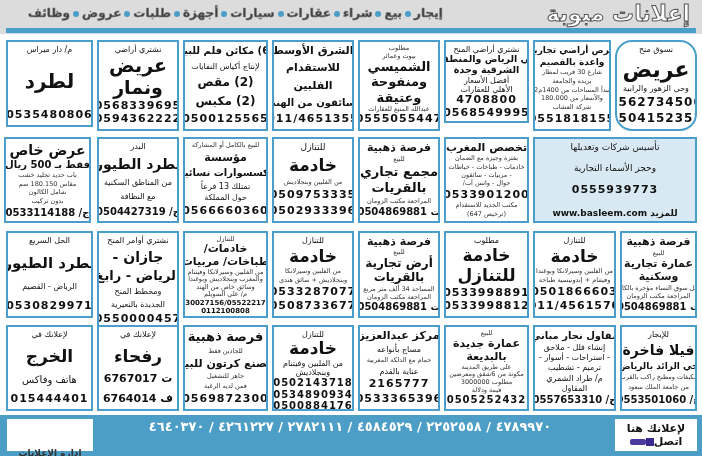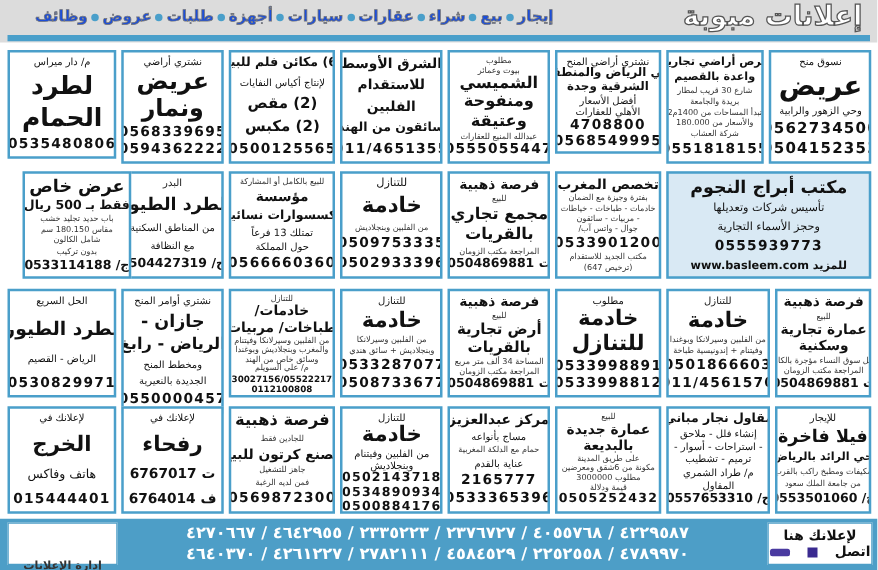--- a/index.html
+++ b/index.html
@@ -3,21 +3,21 @@
 <meta charset="utf-8">
 <style>
   * { box-sizing: border-box; margin: 0; padding: 0; }
   html, body { width: 702px; height: 456px; overflow: hidden; background: #ffffff; }
   body { font-family: "DejaVu Sans", "Liberation Sans", sans-serif; color: #111; position: relative; }
 
   .header { position: absolute; left: 0; top: 0; width: 702px; height: 34px; background: #dcdcdc; }
   .header-bar { position: absolute; left: 6px; top: 28px; width: 690px; height: 5px; background: #4a9fca; }
   .header-title { position: absolute; right: 12px; top: 1px; font-size: 22px; font-weight: bold; color: #ffffff;
     -webkit-text-stroke: 1px #555; letter-spacing: 0px; direction: rtl; }
-  .header-cats { position: absolute; left: 28px; top: 6px; font-size: 12px; font-weight: bold; color: #1d4ed8;
+  .header-cats { position: absolute; left: 28px; top: 6px; font-size: 12px; font-weight: bold; color: #404040;
     -webkit-text-stroke: 0.6px #777; direction: rtl; white-space: nowrap; }
   .header-cats .dot { display: inline-block; width: 6px; height: 6px; border-radius: 50%; background: #4a9fca; margin: 0 3px; vertical-align: middle; }
 
   .ad { position: absolute; border: 2px solid #4a9fca; background: #fff; direction: rtl; text-align: center;
     display: flex; flex-direction: column; justify-content: space-between; align-items: center; padding: 3px 2px; overflow: hidden; }
   .ad.blue { background: #d9e9f4; }
   .ad .l { line-height: 1.15; white-space: nowrap; }
   .s { font-size: 8px; }
   .xs { font-size: 6.5px; color: #333; }
   .m { font-size: 11px; font-weight: bold; }
@@ -30,36 +30,36 @@
   .footer-left { position: absolute; left: 6px; top: 418px; width: 88px; height: 34px; background: #fff; border: 1px solid #4d9ec7;
     display: flex; flex-direction: column; justify-content: center; align-items: center; direction: rtl; }
   .footer-left .t { font-size: 9px; font-weight: bold; color: #333; margin-top: 48px; }
   .footer-left .p { font-size: 11px; font-weight: bold; color: #4d9ec7; letter-spacing: 1px; }
   .footer-nums { position: absolute; left: 100px; top: 418px; width: 500px; height: 34px; color: #fff; font-weight: bold; font-size: 13px;
     letter-spacing: 1px; text-align: center; direction: rtl; }
   .footer-nums div { line-height: 17px; white-space: nowrap; }
   .footer-right { position: absolute; left: 614px; top: 418px; width: 84px; height: 34px; background: #fff; border: 1px solid #4d9ec7;
     display: flex; flex-direction: column; justify-content: center; align-items: center; direction: rtl; }
   .footer-right .t { font-size: 11px; font-weight: bold; color: #111; line-height: 13px; }
-  .footer-right .row { display: flex; align-items: center; gap: 14px; }
+  .footer-right .row { display: flex; align-items: center; gap: 0; }
   .hand { width: 16px; height: 6px; background: #4a3aa0; border-radius: 2px; }
   .sq { width: 8px; height: 8px; background: #3a2a90; }
 </style>
 </head>
 <body>
 
 <div class="header">
   <div class="header-title">إعلانات مبوبة</div>
   <div class="header-cats">
     <span>إيجار</span><span class="dot"></span><span>بيع</span><span class="dot"></span><span>شراء</span><span class="dot"></span><span>عقارات</span><span class="dot"></span><span>سيارات</span><span class="dot"></span><span>أجهزة</span><span class="dot"></span><span>طلبات</span><span class="dot"></span><span>عروض</span><span class="dot"></span><span>وظائف</span>
   </div>
   <div class="header-bar"></div>
 </div>
 
-<div class="ad" style="left:615px;top:40px;width:82px;height:91px;">
+<div class="ad" style="left:615px;top:40px;width:82px;height:91px;border-radius:17px;">
   <div class="l s">نسوق منح</div>
   <div class="l xb">عريض</div>
   <div class="l s">وحي الزهور والرابية</div>
   <div class="l ph">0562734500</div>
   <div class="l ph">0504152353</div>
 </div>
 <div class="ad" style="left:533px;top:40px;width:78px;height:91px;">
   <div class="l m" style="font-size:9px">فرص أراضي تجارية</div>
   <div class="l m" style="font-size:9px">واعدة بالقصيم</div>
   <div class="l xs">شارع 30 قريب لمطار</div>
@@ -104,26 +104,24 @@
 <div class="ad" style="left:97px;top:40px;width:82px;height:91px;">
   <div class="l s">نشتري أراضي</div>
   <div class="l b" style="font-size:19px">عريض</div>
   <div class="l b" style="font-size:19px">ونمار</div>
   <div class="l ph" style="font-size:11px">0568339695</div>
   <div class="l ph" style="font-size:11px">0594362222</div>
 </div>
 <div class="ad" style="left:6px;top:40px;width:87px;height:87px;">
   <div class="l s">م/ دار ميراس</div>
   <div class="l b" style="font-size:20px">لطرد</div>
-  <div class="l b" style="font-size:20px">الحمام</div>
   <div class="l ph" style="font-size:11px">0535480806</div>
 </div>
 
 <div class="ad blue" style="left:533px;top:137px;width:164px;height:86px;">
-  <div class="l m" style="font-size:14px">مكتب أبراج النجوم</div>
   <div class="l s" style="font-size:9px">تأسيس شركات وتعديلها</div>
   <div class="l s" style="font-size:9px">وحجز الأسماء التجارية</div>
   <div class="l ph" style="font-size:11px">0555939773</div>
   <div class="l" style="font-size:9px;font-weight:bold;direction:rtl">
     <span>للمزيد</span>
     <span style="direction:ltr;display:inline-block">www.basleem.com</span>
   </div>
 </div>
 <div class="ad" style="left:444px;top:137px;width:85px;height:86px;">
   <div class="l m">تخصص المغرب</div>
@@ -158,21 +156,21 @@
   <div class="l s">حول المملكة</div>
   <div class="l ph" style="font-size:11px">0566660360</div>
 </div>
 <div class="ad" style="left:97px;top:137px;width:82px;height:86px;">
   <div class="l s">البدر</div>
   <div class="l m" style="font-size:14px">لطرد الطيور</div>
   <div class="l s">من المناطق السكنية</div>
   <div class="l s">مع النظافة</div>
   <div class="l phs" style="font-size:10px">ج/ 0504427319</div>
 </div>
-<div class="ad" style="left:18px;top:137px;width:87px;height:86px;">
+<div class="ad" style="left:4px;top:137px;width:87px;height:86px;">
   <div class="l m" style="font-size:14px">عرض خاص</div>
   <div class="l s" style="font-size:10px;font-weight:bold">فقط بـ 500 ريال</div>
   <div class="l xs">باب حديد تجليد خشب</div>
   <div class="l xs">مقاس 180.150 سم</div>
   <div class="l xs">شامل الكالون</div>
   <div class="l xs">بدون تركيب</div>
   <div class="l phs" style="font-size:10px">ج/ 0533114188</div>
 </div>
 
 <div class="ad" style="left:620px;top:231px;width:77px;height:87px;">
@@ -306,21 +304,20 @@
   <div class="l s" style="font-size:10px">هاتف وفاكس</div>
   <div class="l ph" style="font-size:11px">015444401</div>
 </div>
 
 <div class="footer"></div>
 <div class="footer-left">
   <div class="t">إدارة الإعلانات</div>
   <div class="p">٠٥٠٤٢١٤٥٧١</div>
 </div>
 <div class="footer-nums">
-  <div>٤٢٢٩٥٨٧ / ٤٠٥٥٧٦٨ / ٢٣٧٦٧٢٧ / ٢٣٣٥٢٢٣ / ٤٦٤٢٩٥٥ / ٤٢٧٠٦٦٧</div>
   <div>٤٧٨٩٩٧٠ / ٢٢٥٢٥٥٨ / ٤٥٨٤٥٢٩ / ٢٧٨٢١١١ / ٤٢٦١٢٢٧ / ٤٦٤٠٣٧٠</div>
 </div>
 <div class="footer-right">
   <div class="t">لإعلانك هنا</div>
   <div class="row">
     <span class="t">اتصل</span>
     <span class="sq"></span>
     <span class="hand"></span>
   </div>
 </div>

